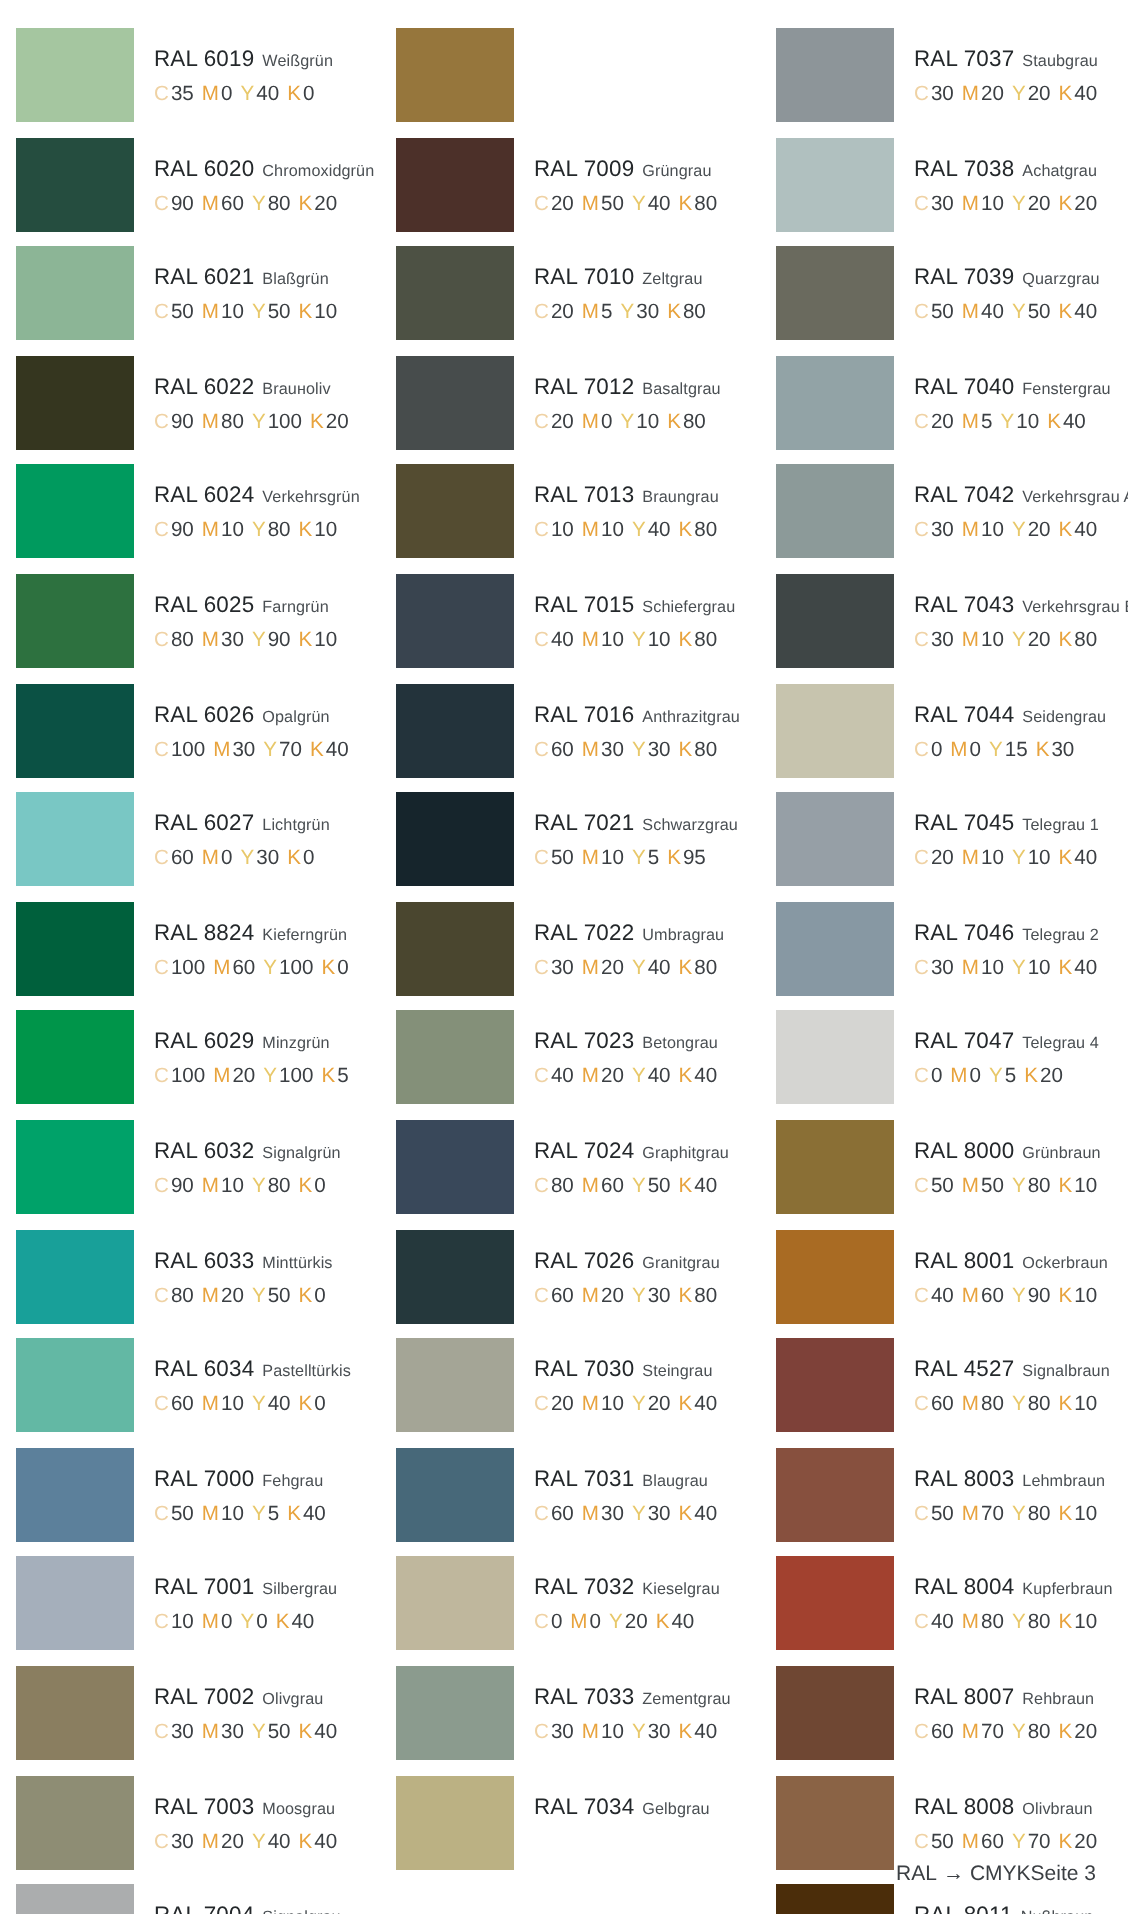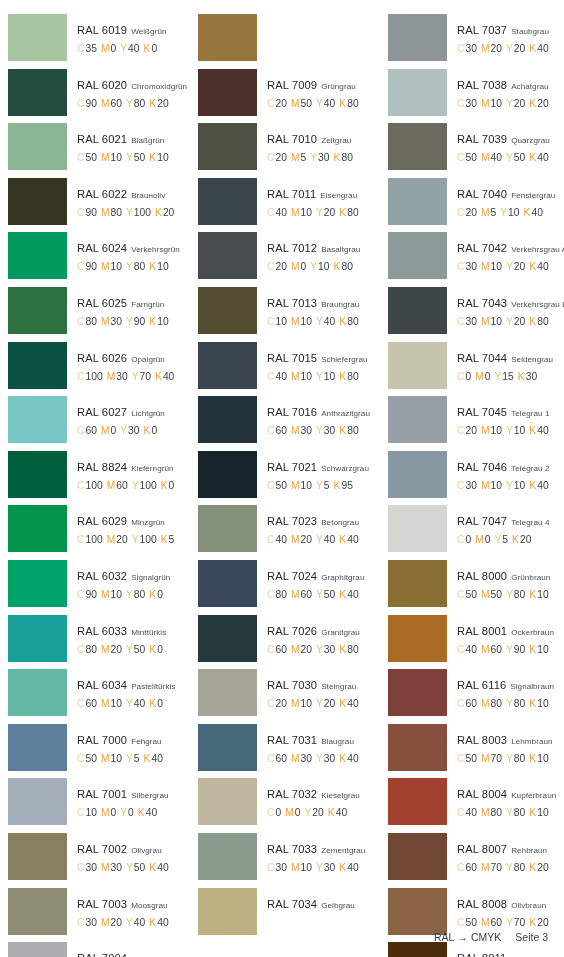--- a/index.html
+++ b/index.html
@@ -94,21 +94,21 @@
   .sp { display: inline-block; width: 4px; }
   .footer {
     position: absolute;
     right: 16px;
     bottom: 14px;
     font-size: 10.5px;
     color: #3b3f43;
     white-space: nowrap;
   }
   .footer .arrow { margin: 0 3px; }
-  .footer .page { margin-left: 14px; }
+  .footer .page { }
 </style>
 </head>
 <body>
 
 <div id="sheet">
   <div class="columns">
 
     <div class="column col-1">
         <div class="swatch-row">
           <div class="chip" style="background: rgb(165, 198, 160);"></div>
@@ -248,27 +248,20 @@
           </div>
         </div>
         <div class="swatch-row">
           <div class="chip" style="background: rgb(77, 81, 68);"></div>
           <div class="meta">
             <div class="name-line"><span class="ral-code">RAL 7010</span><span class="ral-name">Zeltgrau</span></div>
             <div class="cmyk-line"><span class="ch ch-c">C</span><span class="val">20</span><span class="sp"></span><span class="ch ch-m">M</span><span class="val">5</span><span class="sp"></span><span class="ch ch-y">Y</span><span class="val">30</span><span class="sp"></span><span class="ch ch-k">K</span><span class="val">80</span></div>
           </div>
         </div>
         <div class="swatch-row">
-          <div class="chip" style="background: rgb(59, 70, 74);"></div>
-          <div class="meta">
-            <div class="name-line"><span class="ral-code">RAL 7011</span><span class="ral-name">Eisengrau</span></div>
-            <div class="cmyk-line"><span class="ch ch-c">C</span><span class="val">40</span><span class="sp"></span><span class="ch ch-m">M</span><span class="val">10</span><span class="sp"></span><span class="ch ch-y">Y</span><span class="val">20</span><span class="sp"></span><span class="ch ch-k">K</span><span class="val">80</span></div>
-          </div>
-        </div>
-        <div class="swatch-row">
           <div class="chip" style="background: rgb(71, 76, 76);"></div>
           <div class="meta">
             <div class="name-line"><span class="ral-code">RAL 7012</span><span class="ral-name">Basaltgrau</span></div>
             <div class="cmyk-line"><span class="ch ch-c">C</span><span class="val">20</span><span class="sp"></span><span class="ch ch-m">M</span><span class="val">0</span><span class="sp"></span><span class="ch ch-y">Y</span><span class="val">10</span><span class="sp"></span><span class="ch ch-k">K</span><span class="val">80</span></div>
           </div>
         </div>
         <div class="swatch-row">
           <div class="chip" style="background: rgb(84, 76, 49);"></div>
           <div class="meta">
             <div class="name-line"><span class="ral-code">RAL 7013</span><span class="ral-name">Braungrau</span></div>
@@ -290,20 +283,27 @@
           </div>
         </div>
         <div class="swatch-row">
           <div class="chip" style="background: rgb(22, 37, 44);"></div>
           <div class="meta">
             <div class="name-line"><span class="ral-code">RAL 7021</span><span class="ral-name">Schwarzgrau</span></div>
             <div class="cmyk-line"><span class="ch ch-c">C</span><span class="val">50</span><span class="sp"></span><span class="ch ch-m">M</span><span class="val">10</span><span class="sp"></span><span class="ch ch-y">Y</span><span class="val">5</span><span class="sp"></span><span class="ch ch-k">K</span><span class="val">95</span></div>
           </div>
         </div>
         <div class="swatch-row">
+          <div class="chip" style="background: rgb(74, 70, 47);"></div>
+          <div class="meta">
+            <div class="name-line"><span class="ral-code">RAL 7022</span><span class="ral-name">Umbragrau</span></div>
+            <div class="cmyk-line"><span class="ch ch-c">C</span><span class="val">30</span><span class="sp"></span><span class="ch ch-m">M</span><span class="val">20</span><span class="sp"></span><span class="ch ch-y">Y</span><span class="val">40</span><span class="sp"></span><span class="ch ch-k">K</span><span class="val">80</span></div>
+          </div>
+        </div>
+        <div class="swatch-row">
           <div class="chip" style="background: rgb(132, 144, 121);"></div>
           <div class="meta">
             <div class="name-line"><span class="ral-code">RAL 7023</span><span class="ral-name">Betongrau</span></div>
             <div class="cmyk-line"><span class="ch ch-c">C</span><span class="val">40</span><span class="sp"></span><span class="ch ch-m">M</span><span class="val">20</span><span class="sp"></span><span class="ch ch-y">Y</span><span class="val">40</span><span class="sp"></span><span class="ch ch-k">K</span><span class="val">40</span></div>
           </div>
         </div>
         <div class="swatch-row">
           <div class="chip" style="background: rgb(57, 72, 90);"></div>
           <div class="meta">
             <div class="name-line"><span class="ral-code">RAL 7024</span><span class="ral-name">Graphitgrau</span></div>
@@ -433,21 +433,21 @@
         <div class="swatch-row">
           <div class="chip" style="background: rgb(169, 107, 35);"></div>
           <div class="meta">
             <div class="name-line"><span class="ral-code">RAL 8001</span><span class="ral-name">Ockerbraun</span></div>
             <div class="cmyk-line"><span class="ch ch-c">C</span><span class="val">40</span><span class="sp"></span><span class="ch ch-m">M</span><span class="val">60</span><span class="sp"></span><span class="ch ch-y">Y</span><span class="val">90</span><span class="sp"></span><span class="ch ch-k">K</span><span class="val">10</span></div>
           </div>
         </div>
         <div class="swatch-row">
           <div class="chip" style="background: rgb(126, 65, 57);"></div>
           <div class="meta">
-            <div class="name-line"><span class="ral-code">RAL 6116</span><span class="ral-name">Signalbraun</span></div>
+            <div class="name-line"><span class="ral-code">RAL 4527</span><span class="ral-name">Signalbraun</span></div>
             <div class="cmyk-line"><span class="ch ch-c">C</span><span class="val">60</span><span class="sp"></span><span class="ch ch-m">M</span><span class="val">80</span><span class="sp"></span><span class="ch ch-y">Y</span><span class="val">80</span><span class="sp"></span><span class="ch ch-k">K</span><span class="val">10</span></div>
           </div>
         </div>
         <div class="swatch-row">
           <div class="chip" style="background: rgb(135, 80, 62);"></div>
           <div class="meta">
             <div class="name-line"><span class="ral-code">RAL 8003</span><span class="ral-name">Lehmbraun</span></div>
             <div class="cmyk-line"><span class="ch ch-c">C</span><span class="val">50</span><span class="sp"></span><span class="ch ch-m">M</span><span class="val">70</span><span class="sp"></span><span class="ch ch-y">Y</span><span class="val">80</span><span class="sp"></span><span class="ch ch-k">K</span><span class="val">10</span></div>
           </div>
         </div>

